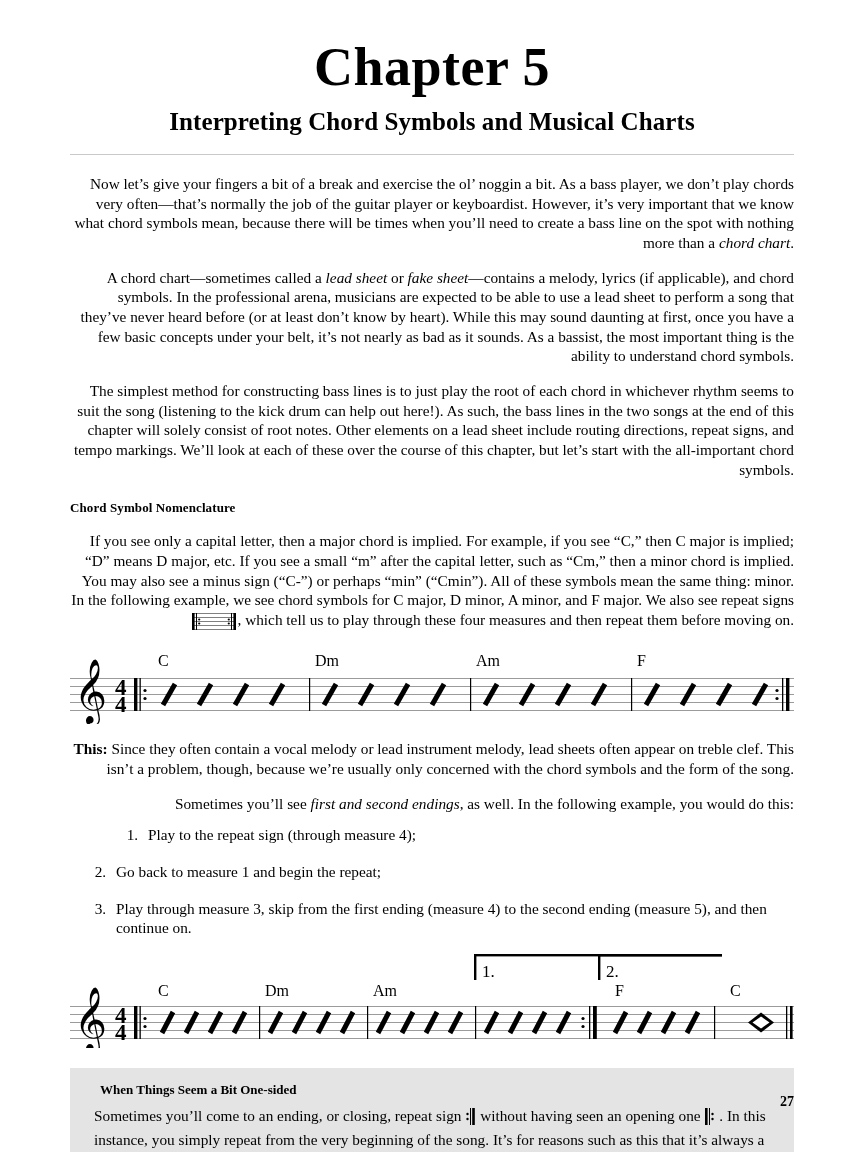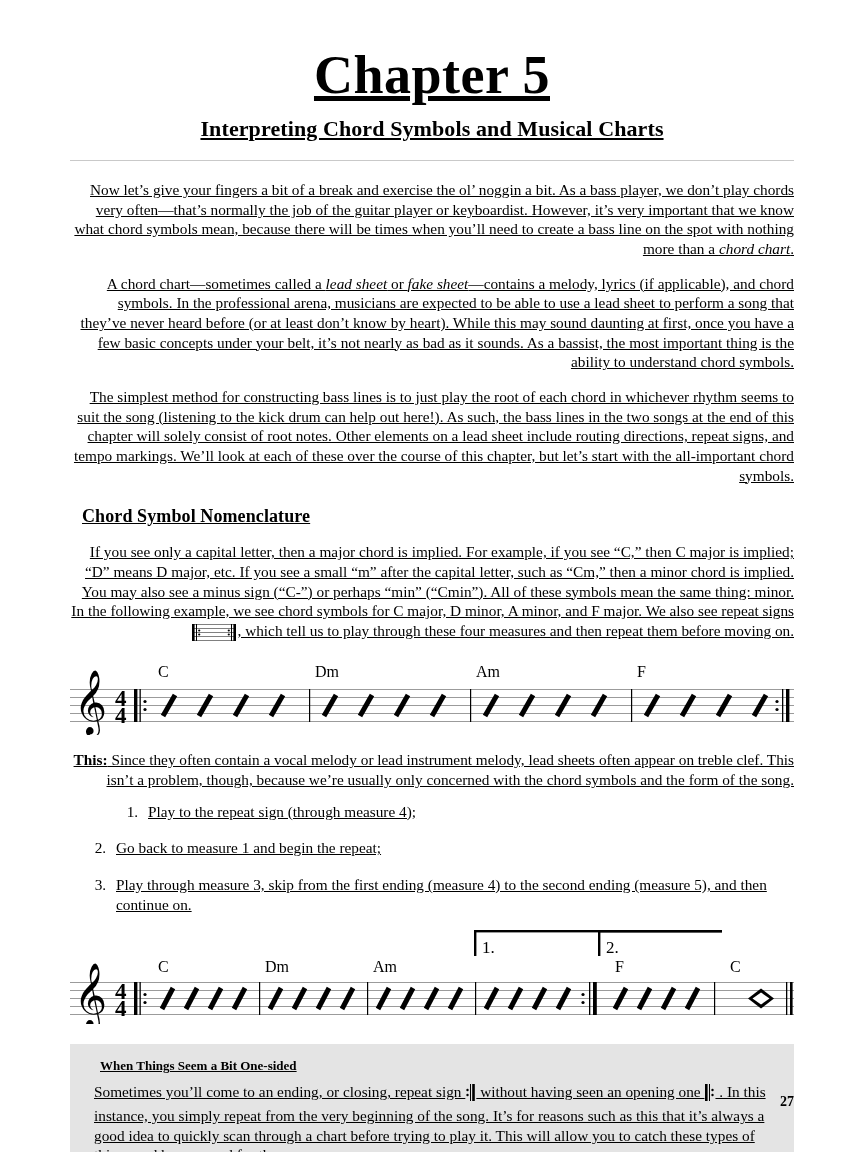--- a/index.html
+++ b/index.html
@@ -13,37 +13,36 @@
     font-family: "Liberation Serif", "DejaVu Serif", serif;
     color: #000;
     position: relative;
     overflow: hidden;
   }
   .page {
     position: relative;
     width: 864px;
     height: 1152px;
     box-sizing: border-box;
-    padding: 12px 70px;
-    text-decoration: underline;
+    padding: 4px 70px;
   }
 
   
   .chapter-title {
     text-align: center;
     font-size: 54px;
     font-weight: bold;
     line-height: 1.0;
     margin: 0;
     padding-top: 36px;
     letter-spacing: 0.5px;
   }
   .chapter-subtitle {
     text-align: center;
-    font-size: 22px;
+    font-size: 25px;
     font-weight: bold;
     margin: 0;
     padding-top: 14px;
     letter-spacing: 0.1px;
   }
   .header-rule {
     border: 0;
     border-top: 1px solid #c9c9c9;
     margin: 18px 0 0 0;
   }
@@ -53,23 +52,23 @@
     font-size: 15.3px;
     line-height: 1.285;
     text-align: right;
     margin: 15px 0 0 0;
   }
   p.body.first { margin-top: 19px; }
   .ital { font-style: italic; }
   .bold { font-weight: bold; }
 
   h2.section {
-    font-size: 18px;
-    font-weight: bold;
-    margin: 21px 0 0 12px;
+    font-size: 13px;
+    font-weight: bold;
+    margin: 21px 0 0 0;
     letter-spacing: 0.1px;
   }
 
   
   ol.steps {
     font-size: 15.3px;
     line-height: 1.285;
     margin: 12px 0 0 0;
     padding-left: 40px;
   }
@@ -220,20 +219,21 @@
         <circle cx="707" cy="38.5" r="1.6" fill="#000"></circle>
         <circle cx="707" cy="46.5" r="1.6" fill="#000"></circle>
         <rect x="712" y="26" width="1.3" height="33" fill="#000"></rect>
         <rect x="716" y="26" width="3.4" height="33" fill="#000"></rect>
       </g>
     </svg>
   </div>
 
   <p class="body"><span class="bold">This:</span><span> Since they often contain a vocal melody or lead instrument melody, lead sheets often appear on treble clef. This isn’t a problem, though, because we’re usually only concerned with the chord symbols and the form of the song.</span></p>
 
+  <p class="body"><span>Sometimes you’ll see </span><span class="ital">first and second endings</span><span>, as well. In the following example, you would do this:</span></p>
 
   <ol class="steps">
     <li>Play to the repeat sign (through measure 4);</li>
     <li>Go back to measure 1 and begin the repeat;</li>
     <li>Play through measure 3, skip from the first ending (measure 4) to the second ending (measure 5), and then continue on.</li>
   </ol>
 
   <div class="music-example second">
     <svg width="724" height="104" viewBox="0 0 724 104" aria-hidden="true">
 

